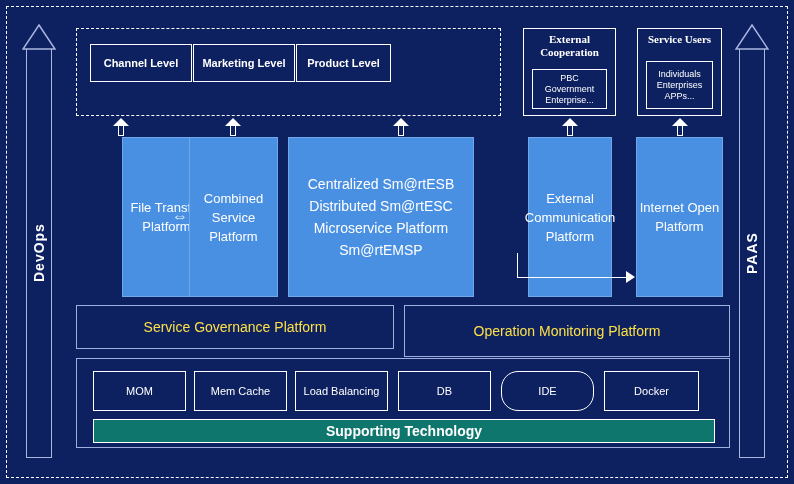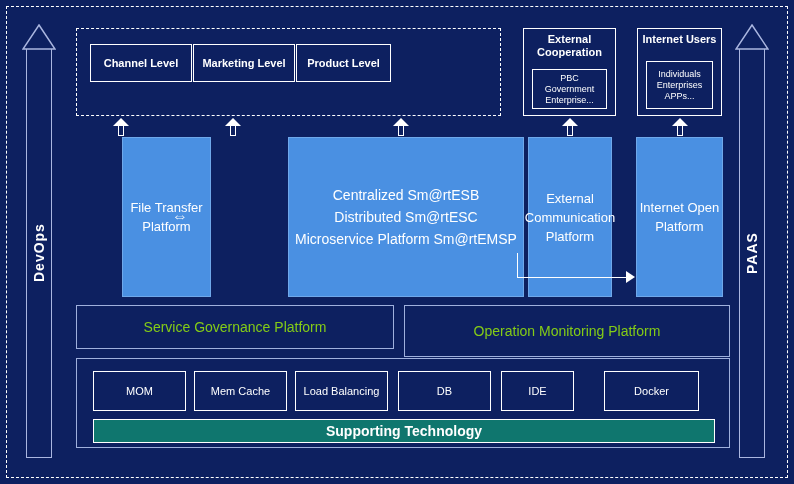--- a/index.html
+++ b/index.html
@@ -108,20 +108,21 @@
   .top-group .title {
     position: absolute;
     left: 0;
     top: 4px;
     width: 100%;
     text-align: center;
     color: #ffffff;
     font-size: 11px;
     font-weight: bold;
     line-height: 13px;
+    font-family: Liberation Serif, serif;
   }
   .top-group .inner {
     position: absolute;
     left: 8px;
     width: calc(100% - 16px);
     background: #0d2060;
     border: 1px solid #ffffff;
     box-sizing: border-box;
     color: #ffffff;
     font-size: 9px;
@@ -150,21 +151,21 @@
   .plat.big {
     font-size: 14px;
     line-height: 22px;
   }
   
   .bar {
     position: absolute;
     background: #0d2060;
     border: 1px solid #9fb0dd;
     box-sizing: border-box;
-    color: #84cc16;
+    color: #fde047;
     display: flex;
     align-items: center;
     justify-content: center;
     font-size: 14px;
     text-align: center;
   }
   
   .support-wrap {
     position: absolute;
     left: 76px;
@@ -287,21 +288,21 @@
   </div>
 
   <div class="top-group" style="left:523px; top:28px; width:93px; height:88px;">
     <div class="title">External Cooperation</div>
     <div class="inner" style="top:40px; height:40px;">
       <span>PBC Government Enterprise...</span>
     </div>
   </div>
 
   <div class="top-group" style="left:637px; top:28px; width:85px; height:88px;">
-    <div class="title">Internet Users</div>
+    <div class="title">Service Users</div>
     <div class="inner" style="top:32px; height:48px;">
       <span>Individuals Enterprises APPs...</span>
     </div>
   </div>
 
   <div class="up-arrow" style="left:113px; top:118px;">
     <div class="a-head"></div>
       <div class="a-shaft"></div>
   </div>
   <div class="up-arrow" style="left:225px; top:118px;">
@@ -317,22 +318,25 @@
       <div class="a-shaft"></div>
   </div>
   <div class="up-arrow" style="left:672px; top:118px;">
     <div class="a-head"></div>
       <div class="a-shaft"></div>
   </div>
 
   <div class="plat" style="left:76px; top:137px; width:89px; height:160px;margin-left:46px;">
     <span style="white-space:pre-line;">File Transfer Platform</span>
   </div>
+  <div class="plat" style="left:189px; top:137px; width:89px; height:160px;">
+    <span style="white-space:pre-line;">Combined Service Platform</span>
+  </div>
   <div class="dbl-arrow" style="left:172px; top:208px;">⇔</div>
-  <div class="plat big" style="left:288px; top:137px; width:236px; height:160px;">
+  <div class="plat big" style="left:288px; top:137px; width:186px; height:160px;">
     <span style="white-space:pre-line;">Centralized Sm@rtESB
 Distributed Sm@rtESC
 Microservice Platform Sm@rtEMSP</span>
   </div>
   <div class="plat" style="left:528px; top:137px; width:84px; height:160px;">
     <span style="white-space:pre-line;">External Communication Platform</span>
   </div>
   <div class="plat" style="left:636px; top:137px; width:87px; height:160px;">
     <span style="white-space:pre-line;">Internet Open Platform</span>
   </div>
@@ -354,21 +358,21 @@
     </div>
     <div class="tech" style="left:117px; width:93px;">
       <span>Mem Cache</span>
     </div>
     <div class="tech" style="left:218px; width:93px;">
       <span>Load Balancing</span>
     </div>
     <div class="tech" style="left:321px; width:93px;">
       <span>DB</span>
     </div>
-    <div class="tech" style="left:424px; width:73px;">
+    <div class="tech" style="left:424px; width:93px;border-radius:17px;">
       <span>IDE</span>
     </div>
     <div class="tech" style="left:527px; width:95px;">
       <span>Docker</span>
     </div>
     <div class="support-bar">
       <span>Supporting Technology</span>
     </div>
   </div>
 

